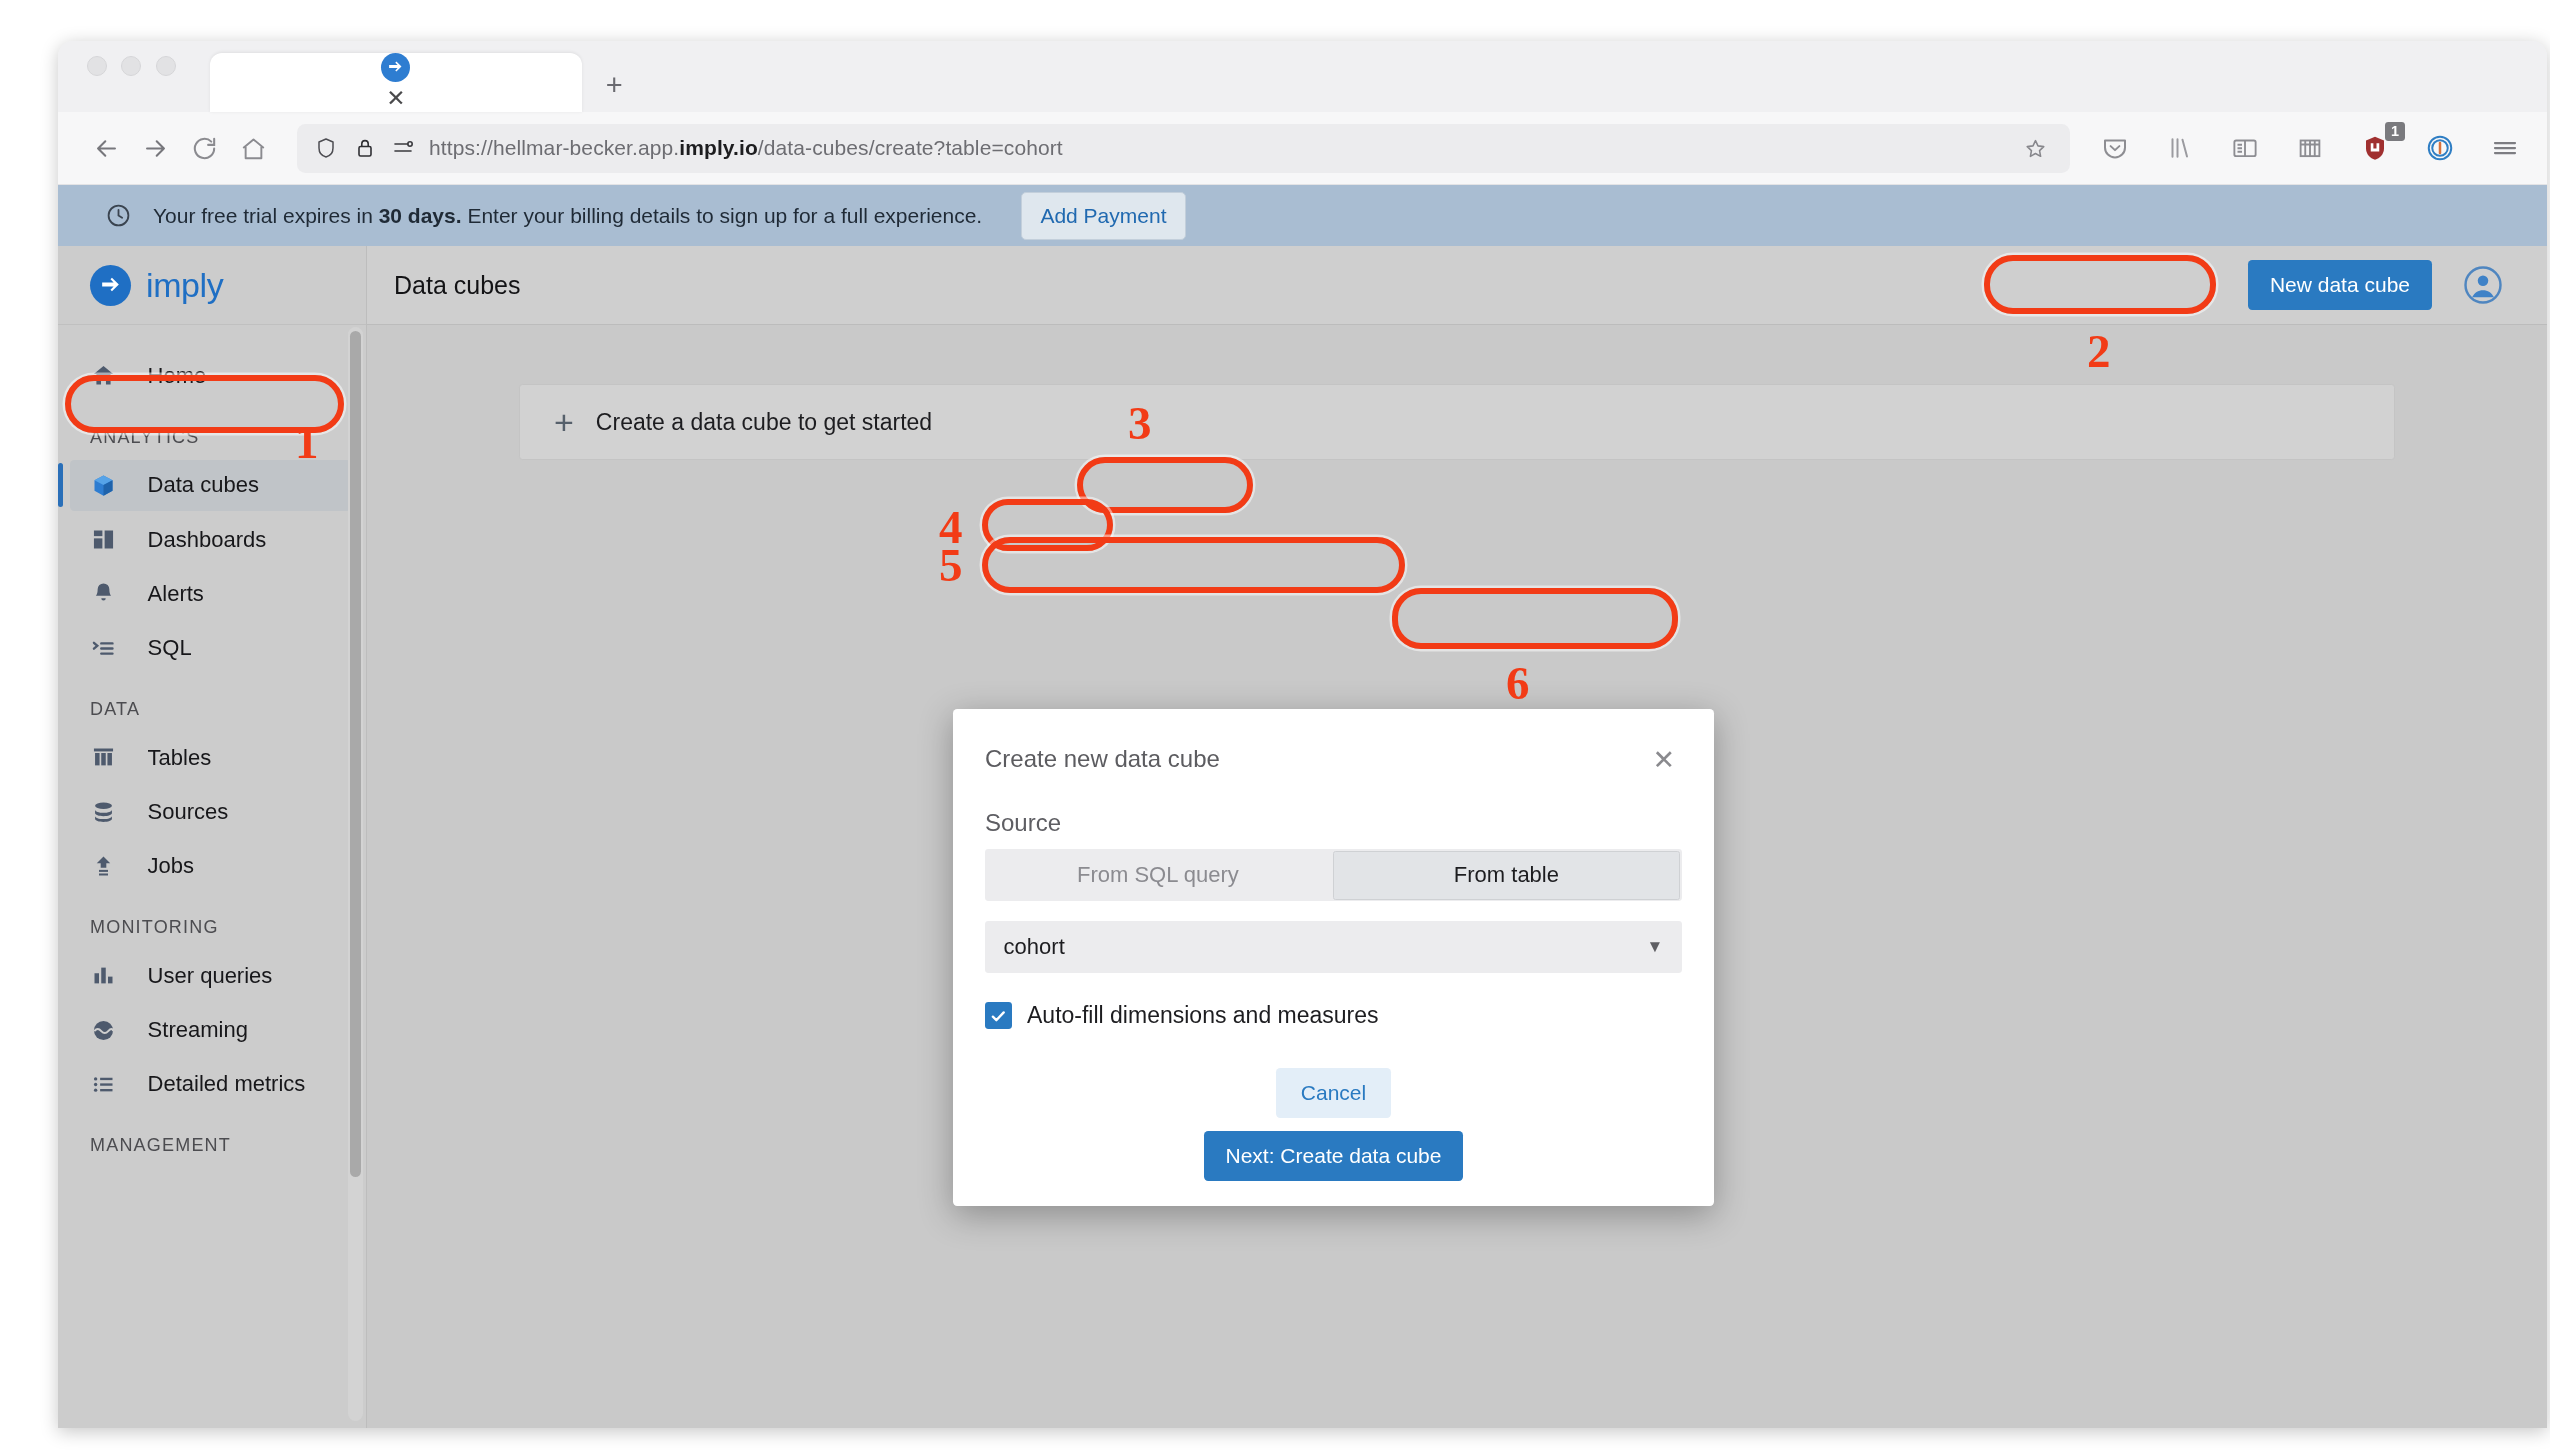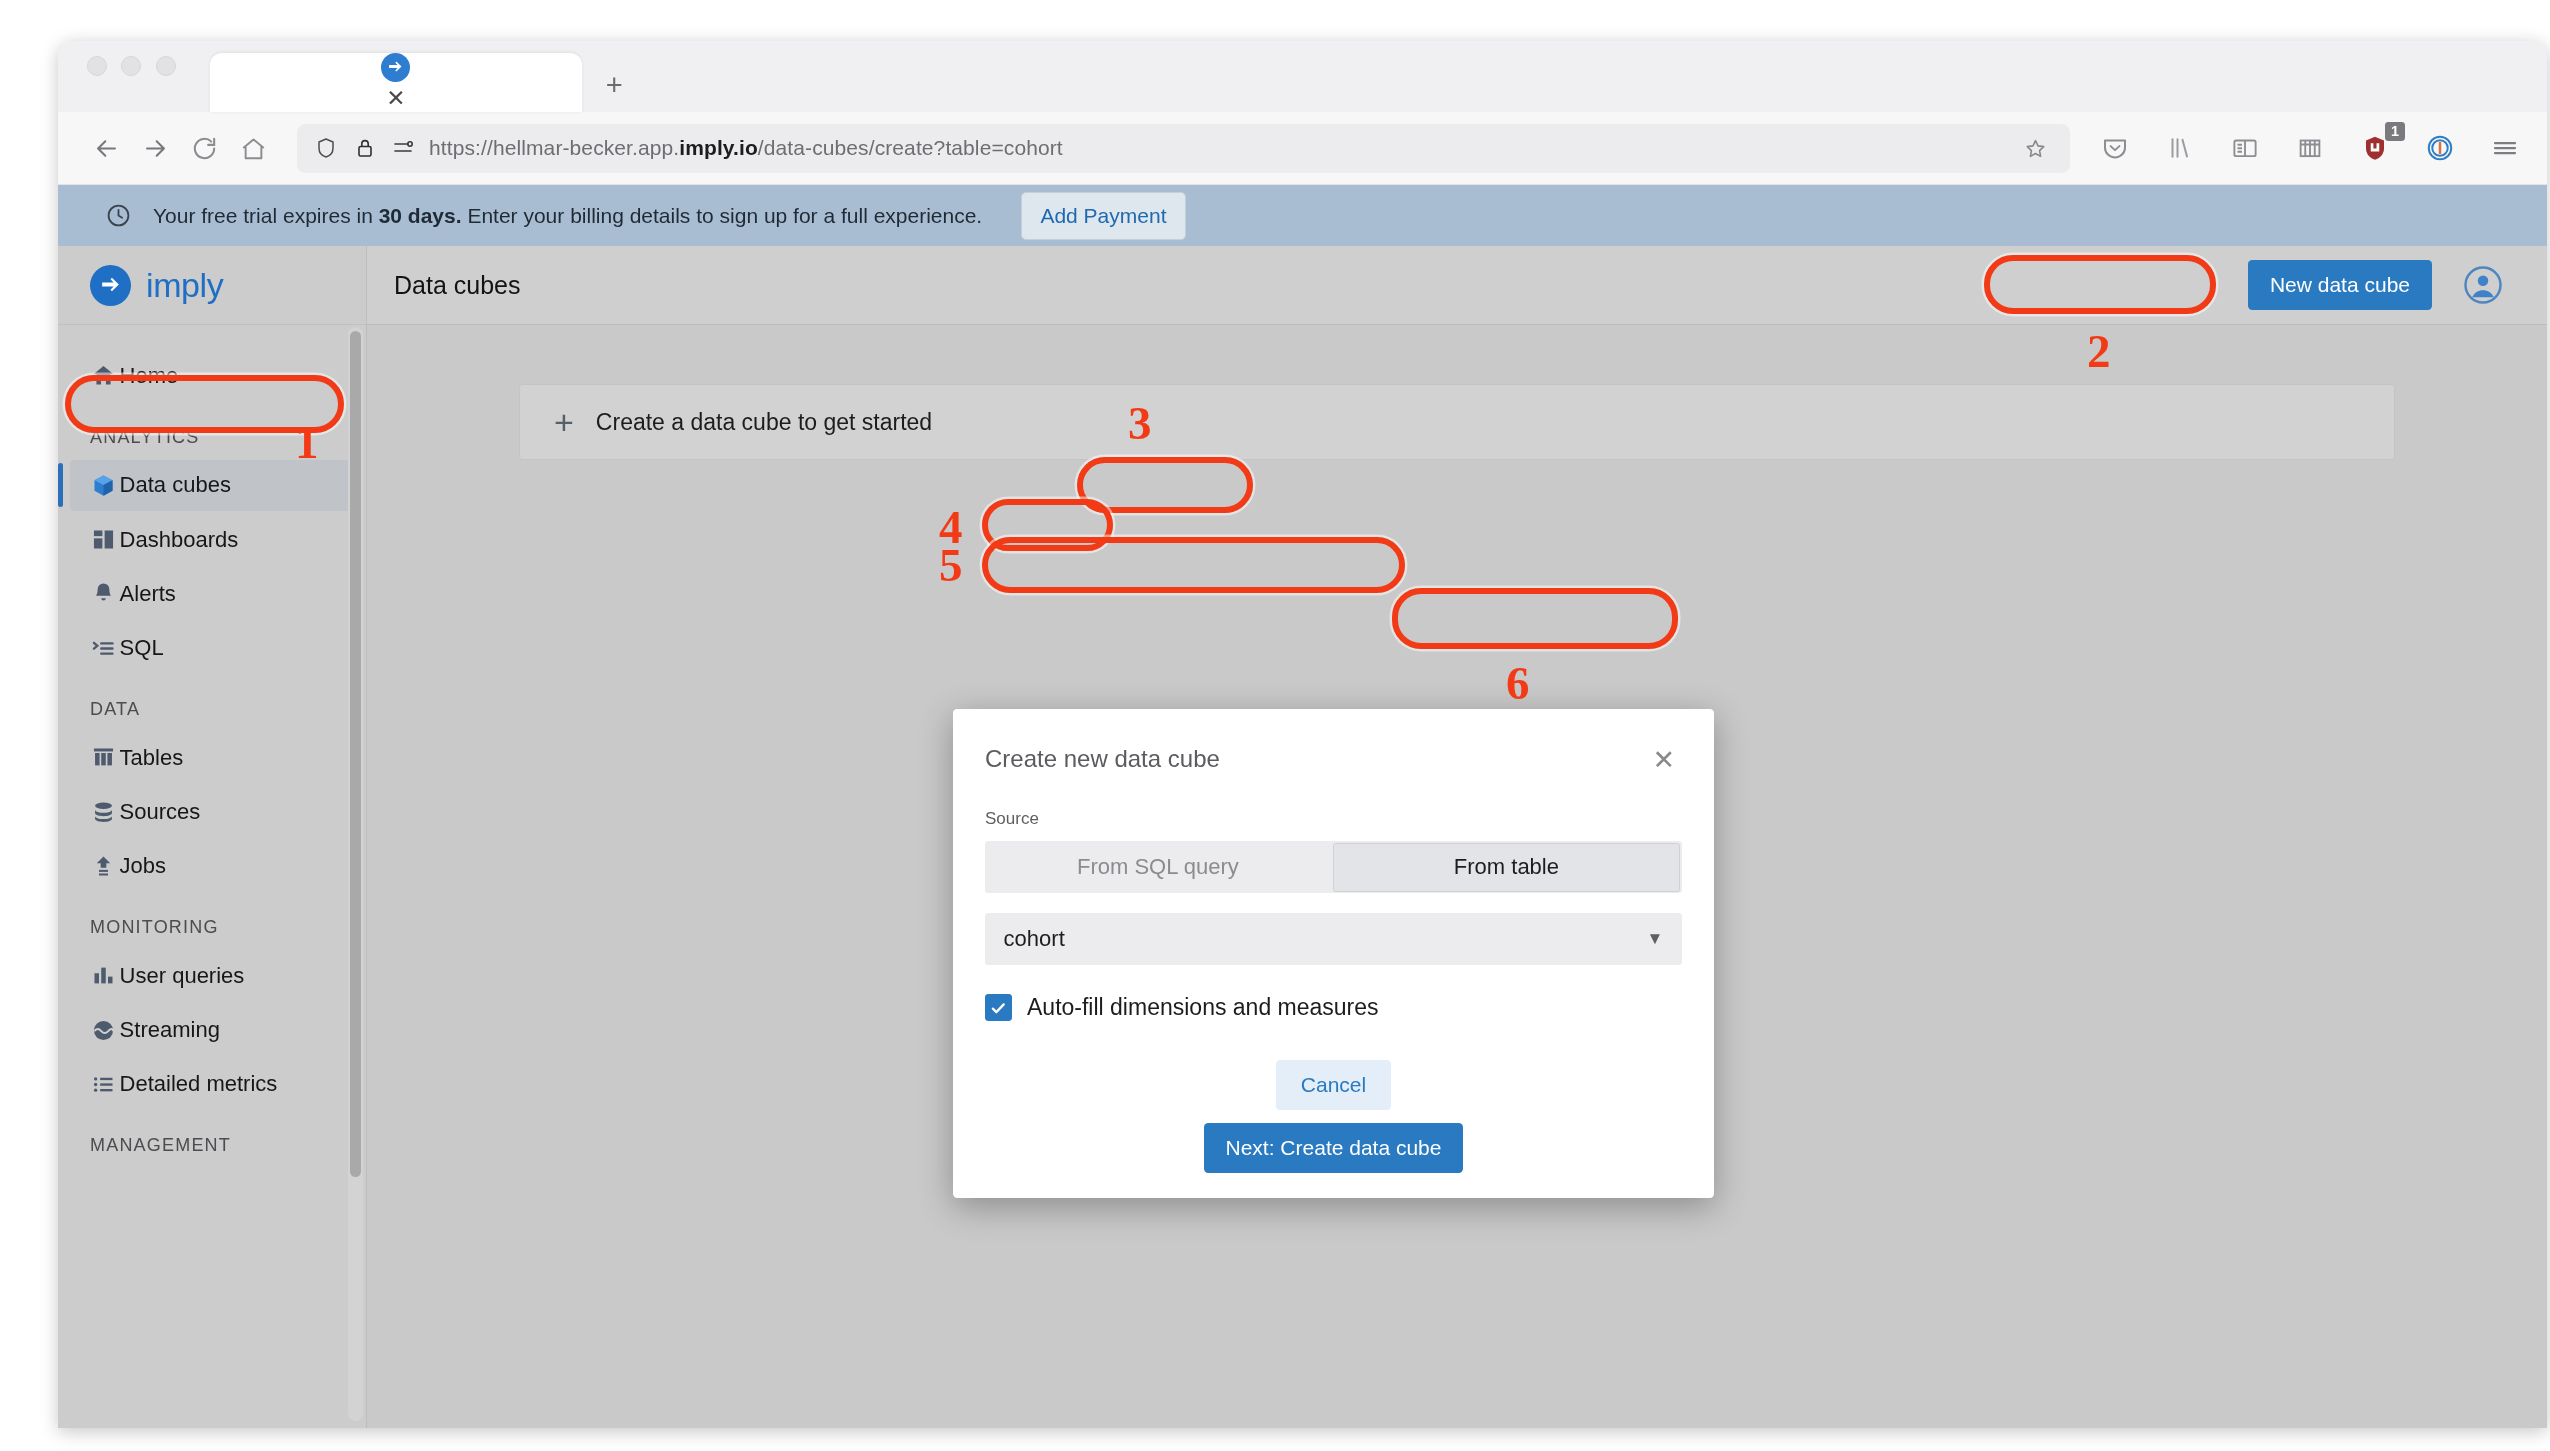--- a/index.html
+++ b/index.html
@@ -180,21 +180,21 @@
     letter-spacing: -0.4px;
   }
   .nav-list { padding-top: 22px; }
   .nav-section {
     font-size: 18px; color: #4c4c50;
     letter-spacing: 1.2px;
     padding: 22px 0 8.5px 32px;
   }
   .nav-item {
     display: flex; align-items: center;
-    gap: 2px;
+    gap: 30px;
     height: 51px;
     margin: 3.4px 15px 3.4px 12px;
     padding-left: 18.6px;
     border-radius: 4.2px;
     font-size: 22px;
     color: #17171a;
     cursor: pointer;
     position: relative;
   }
   .nav-item .ni-icon { width: 29px; height: 29px; display:flex; align-items:center; justify-content:center; flex:none; }
@@ -287,21 +287,21 @@
   }
   .modal-head {
     display: flex; align-items: flex-start;
   }
   .modal-title { font-size: 24px; color: #5c5c60; flex: 1; font-weight: 400; }
   .modal-close {
     font-size: 27px; color: #8a8a8e; line-height: 1;
     cursor: pointer; padding: 1.7px 6.8px;
   }
   .field-label {
-    font-size: 17px; color: #5e5e63;
+    font-size: 24px; color: #5e5e63;
     margin-top: 34px; margin-bottom: 12px;
   }
   .segmented {
     display: flex;
     background: #ececee;
     border-radius: 3.4px;
     overflow: hidden;
     height: 52px;
   }
   .seg {

